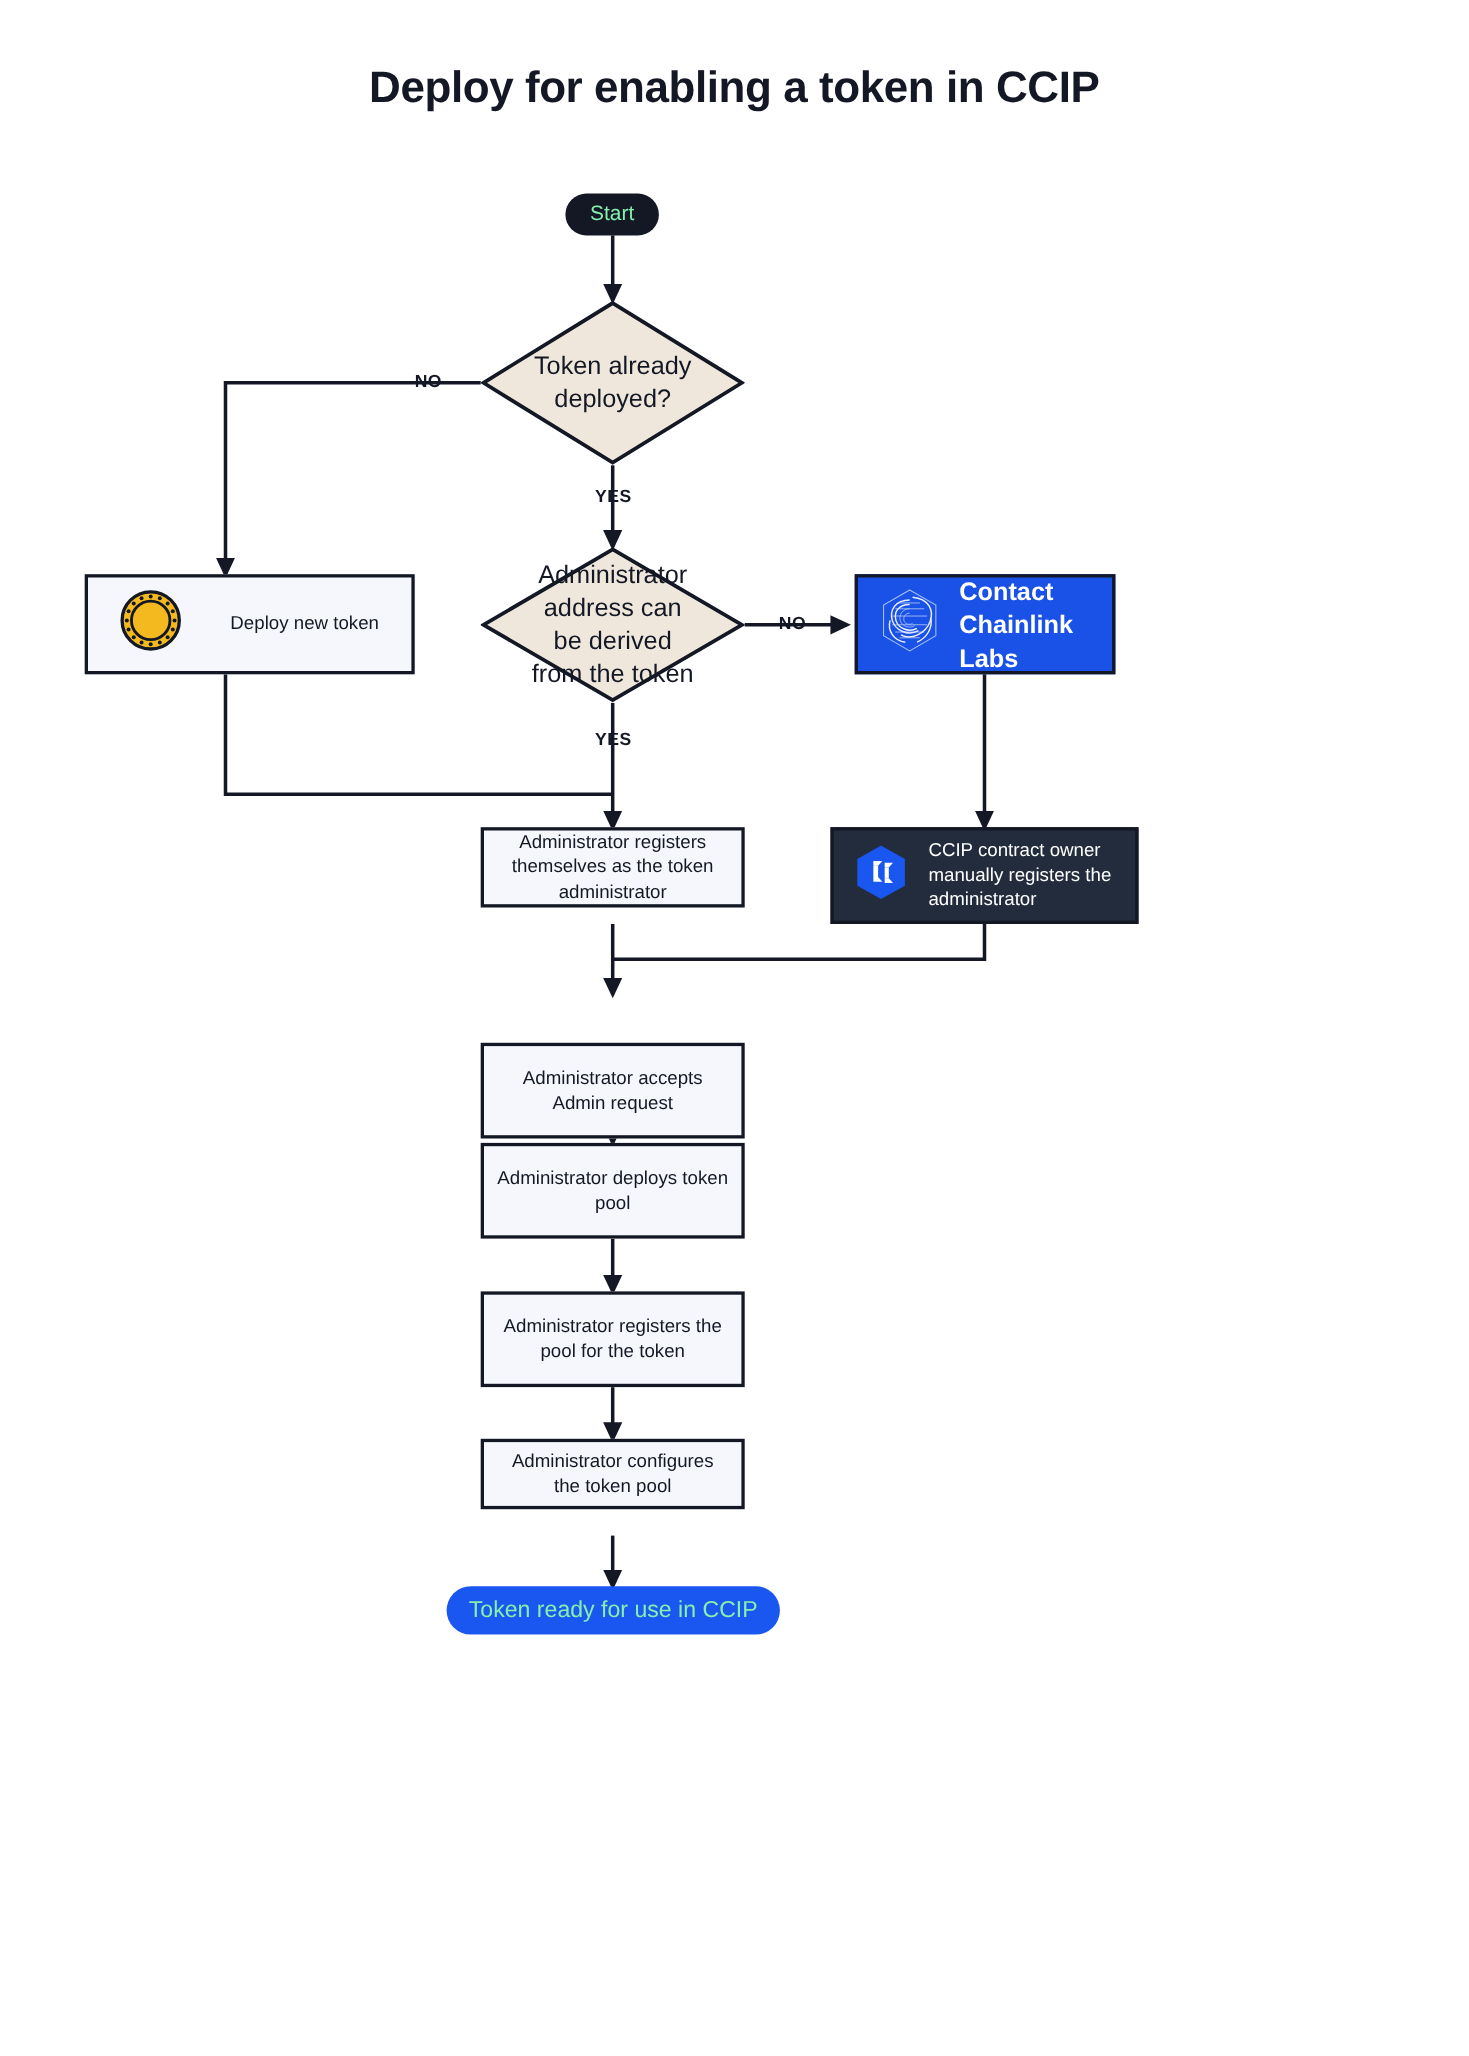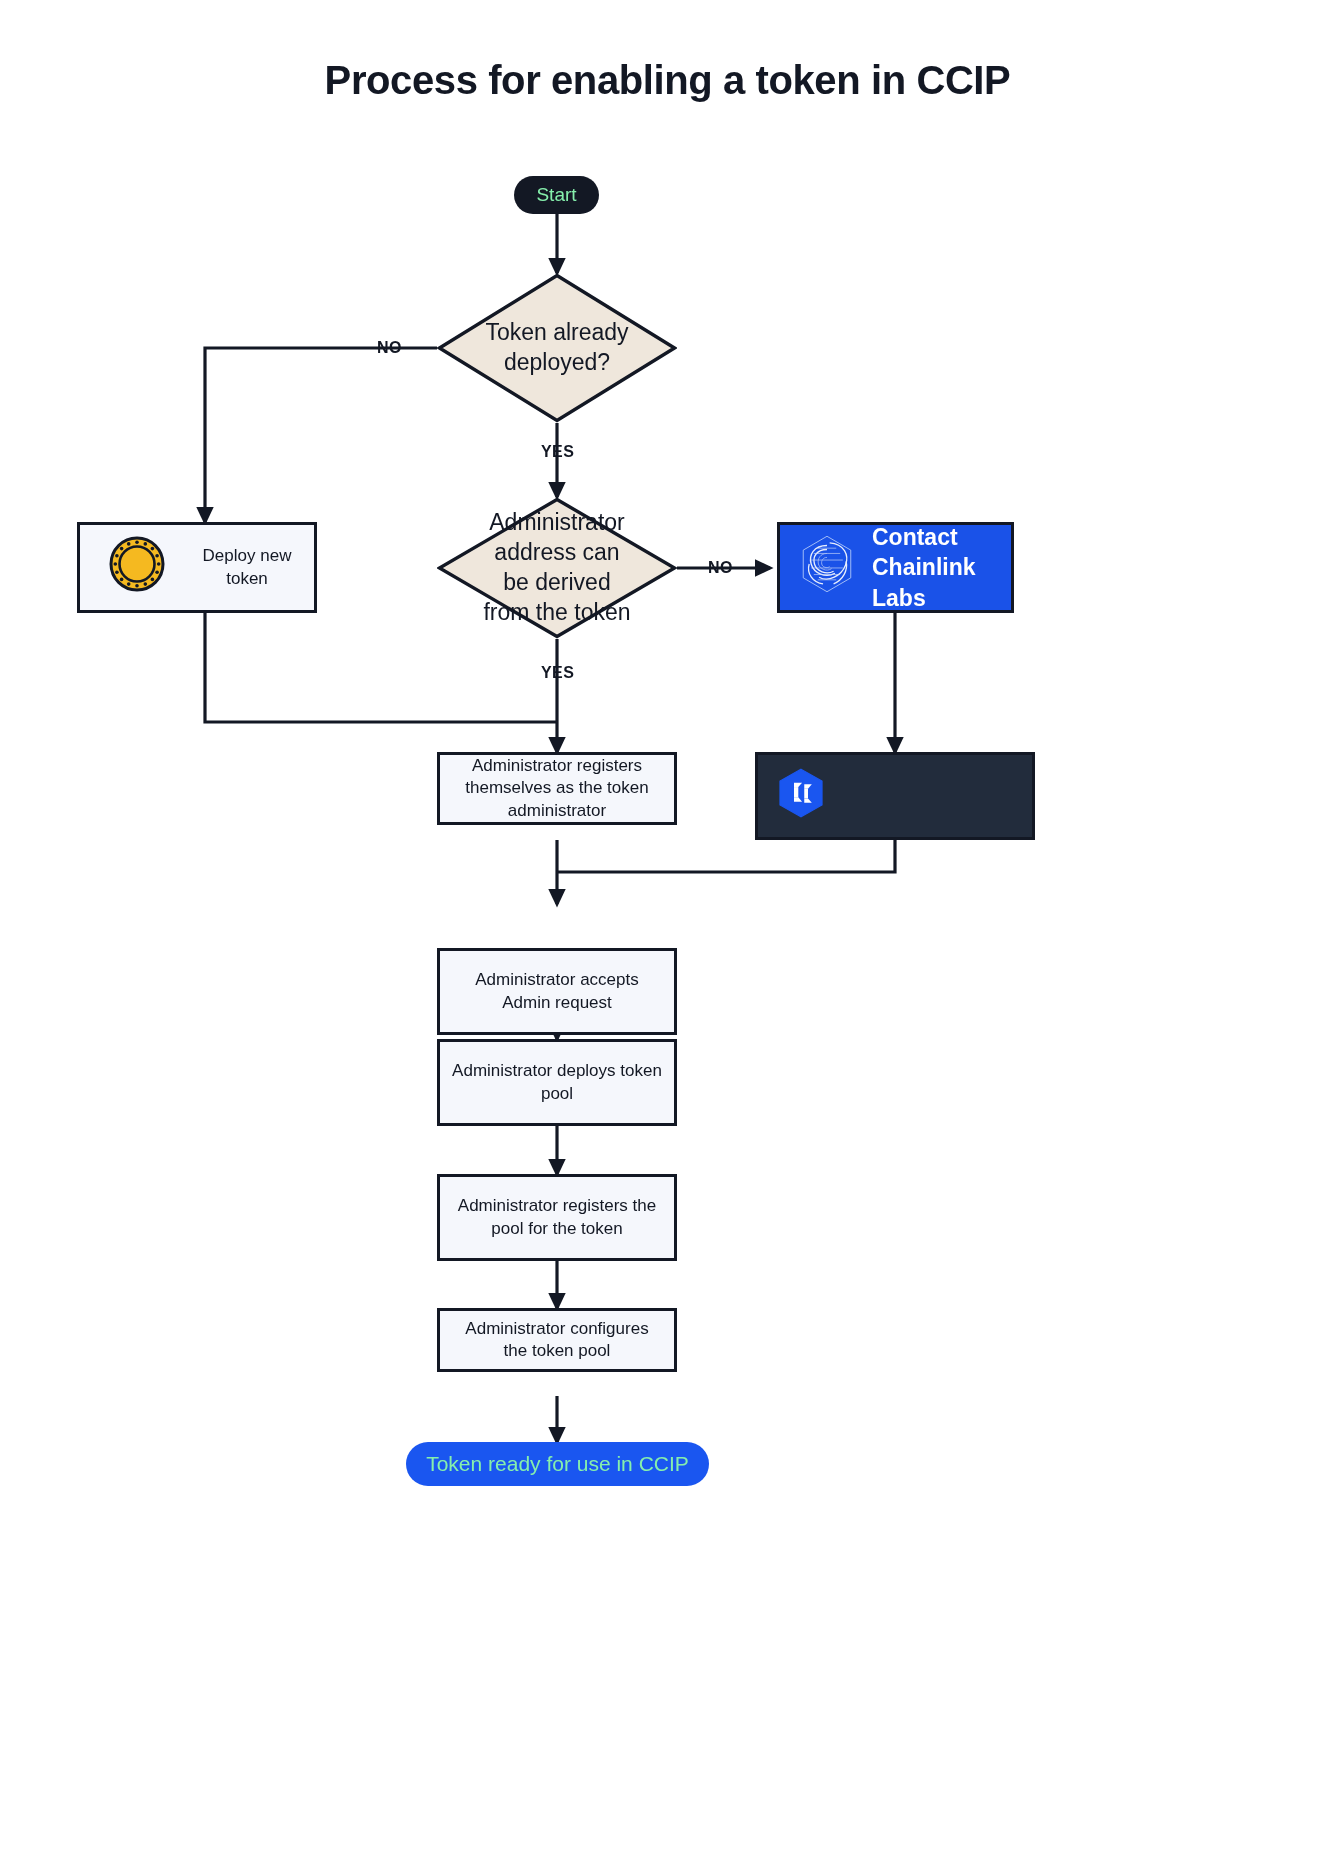--- a/index.html
+++ b/index.html
@@ -163,34 +163,34 @@
     <path d="M 557 991 L 557 1039" marker-end="url(#arrow)"></path>
 
     <path d="M 557 1126 L 557 1174" marker-end="url(#arrow)"></path>
 
     <path d="M 557 1261 L 557 1308" marker-end="url(#arrow)"></path>
 
     <path d="M 557 1396 L 557 1442" marker-end="url(#arrow)"></path>
   </g>
 </svg>
 
-<div class="title">Process for enabling a token in CCIP</div>
+<div class="title">Deploy for enabling a token in CCIP</div>
 
 <div class="node pill pill-start" style="left:514px; top:176px; width:85px; height:38px;">
   <span>Start</span>
 </div>
 
 <div class="diamond-wrap" style="left:437px; top:273px; width:240px; height:150px;">
   <svg width="240" height="150" viewBox="0 0 240 150" xmlns="http://www.w3.org/2000/svg">
     <polygon points="120,2.5 237.5,75 120,147.5 2.5,75" fill="#efe7dc" stroke="#131824" stroke-width="3.4" stroke-linejoin="miter"></polygon>
   </svg>
   <div class="diamond-label">Token already deployed?</div>
 </div>
 
-<div class="node rect with-icon" style="left:77px; top:522px; width:240px; height:91px; padding-left:28px; gap:14px;">
+<div class="node rect with-icon" style="left:77px; top:522px; width:300px; height:91px; padding-left:28px; gap:14px;">
   <span class="node-icon">
     <svg width="58" height="58" viewBox="0 0 58 58" xmlns="http://www.w3.org/2000/svg">
       <circle cx="29" cy="29" r="26" fill="#f5b920" stroke="#131824" stroke-width="3"></circle>
       <circle cx="29" cy="29" r="17.5" fill="#f5b920" stroke="#131824" stroke-width="2.6"></circle>
       <g fill="#131824">
         <circle cx="29" cy="7.3" r="1.8"></circle>
         <circle cx="37.3" cy="8.9" r="1.8"></circle>
         <circle cx="44.4" cy="13.6" r="1.8"></circle>
         <circle cx="49.1" cy="20.7" r="1.8"></circle>
         <circle cx="50.7" cy="29" r="1.8"></circle>
@@ -261,20 +261,21 @@
         <path d="M37 58 L45 58 L52 66 L37 66 Z"></path>
       </g>
       <g fill="#ffffff">
         <path d="M56 34 L70 34 L63 42 L56 42 Z"></path>
         <path d="M56 42 L63 42 L63 60 L56 60 Z"></path>
         <path d="M56 60 L63 60 L70 68 L56 68 Z"></path>
       </g>
       <path d="M50 6 L89 28 L89 72 L50 94 L11 72 L11 28 Z" fill="none" stroke="#1a56f0" stroke-width="2"></path>
     </svg>
   </span>
+  <span class="node-text" style="font-size:17px;">CCIP contract owner manually registers the administrator</span>
 </div>
 
 <div class="node rect" style="left:437px; top:948px; width:240px; height:87px; padding:0 12px;">
   <span>Administrator accepts Admin request</span>
 </div>
 
 <div class="node rect" style="left:437px; top:1039px; width:240px; height:87px; padding:0 0;">
   <span>Administrator deploys token pool</span>
 </div>
 

